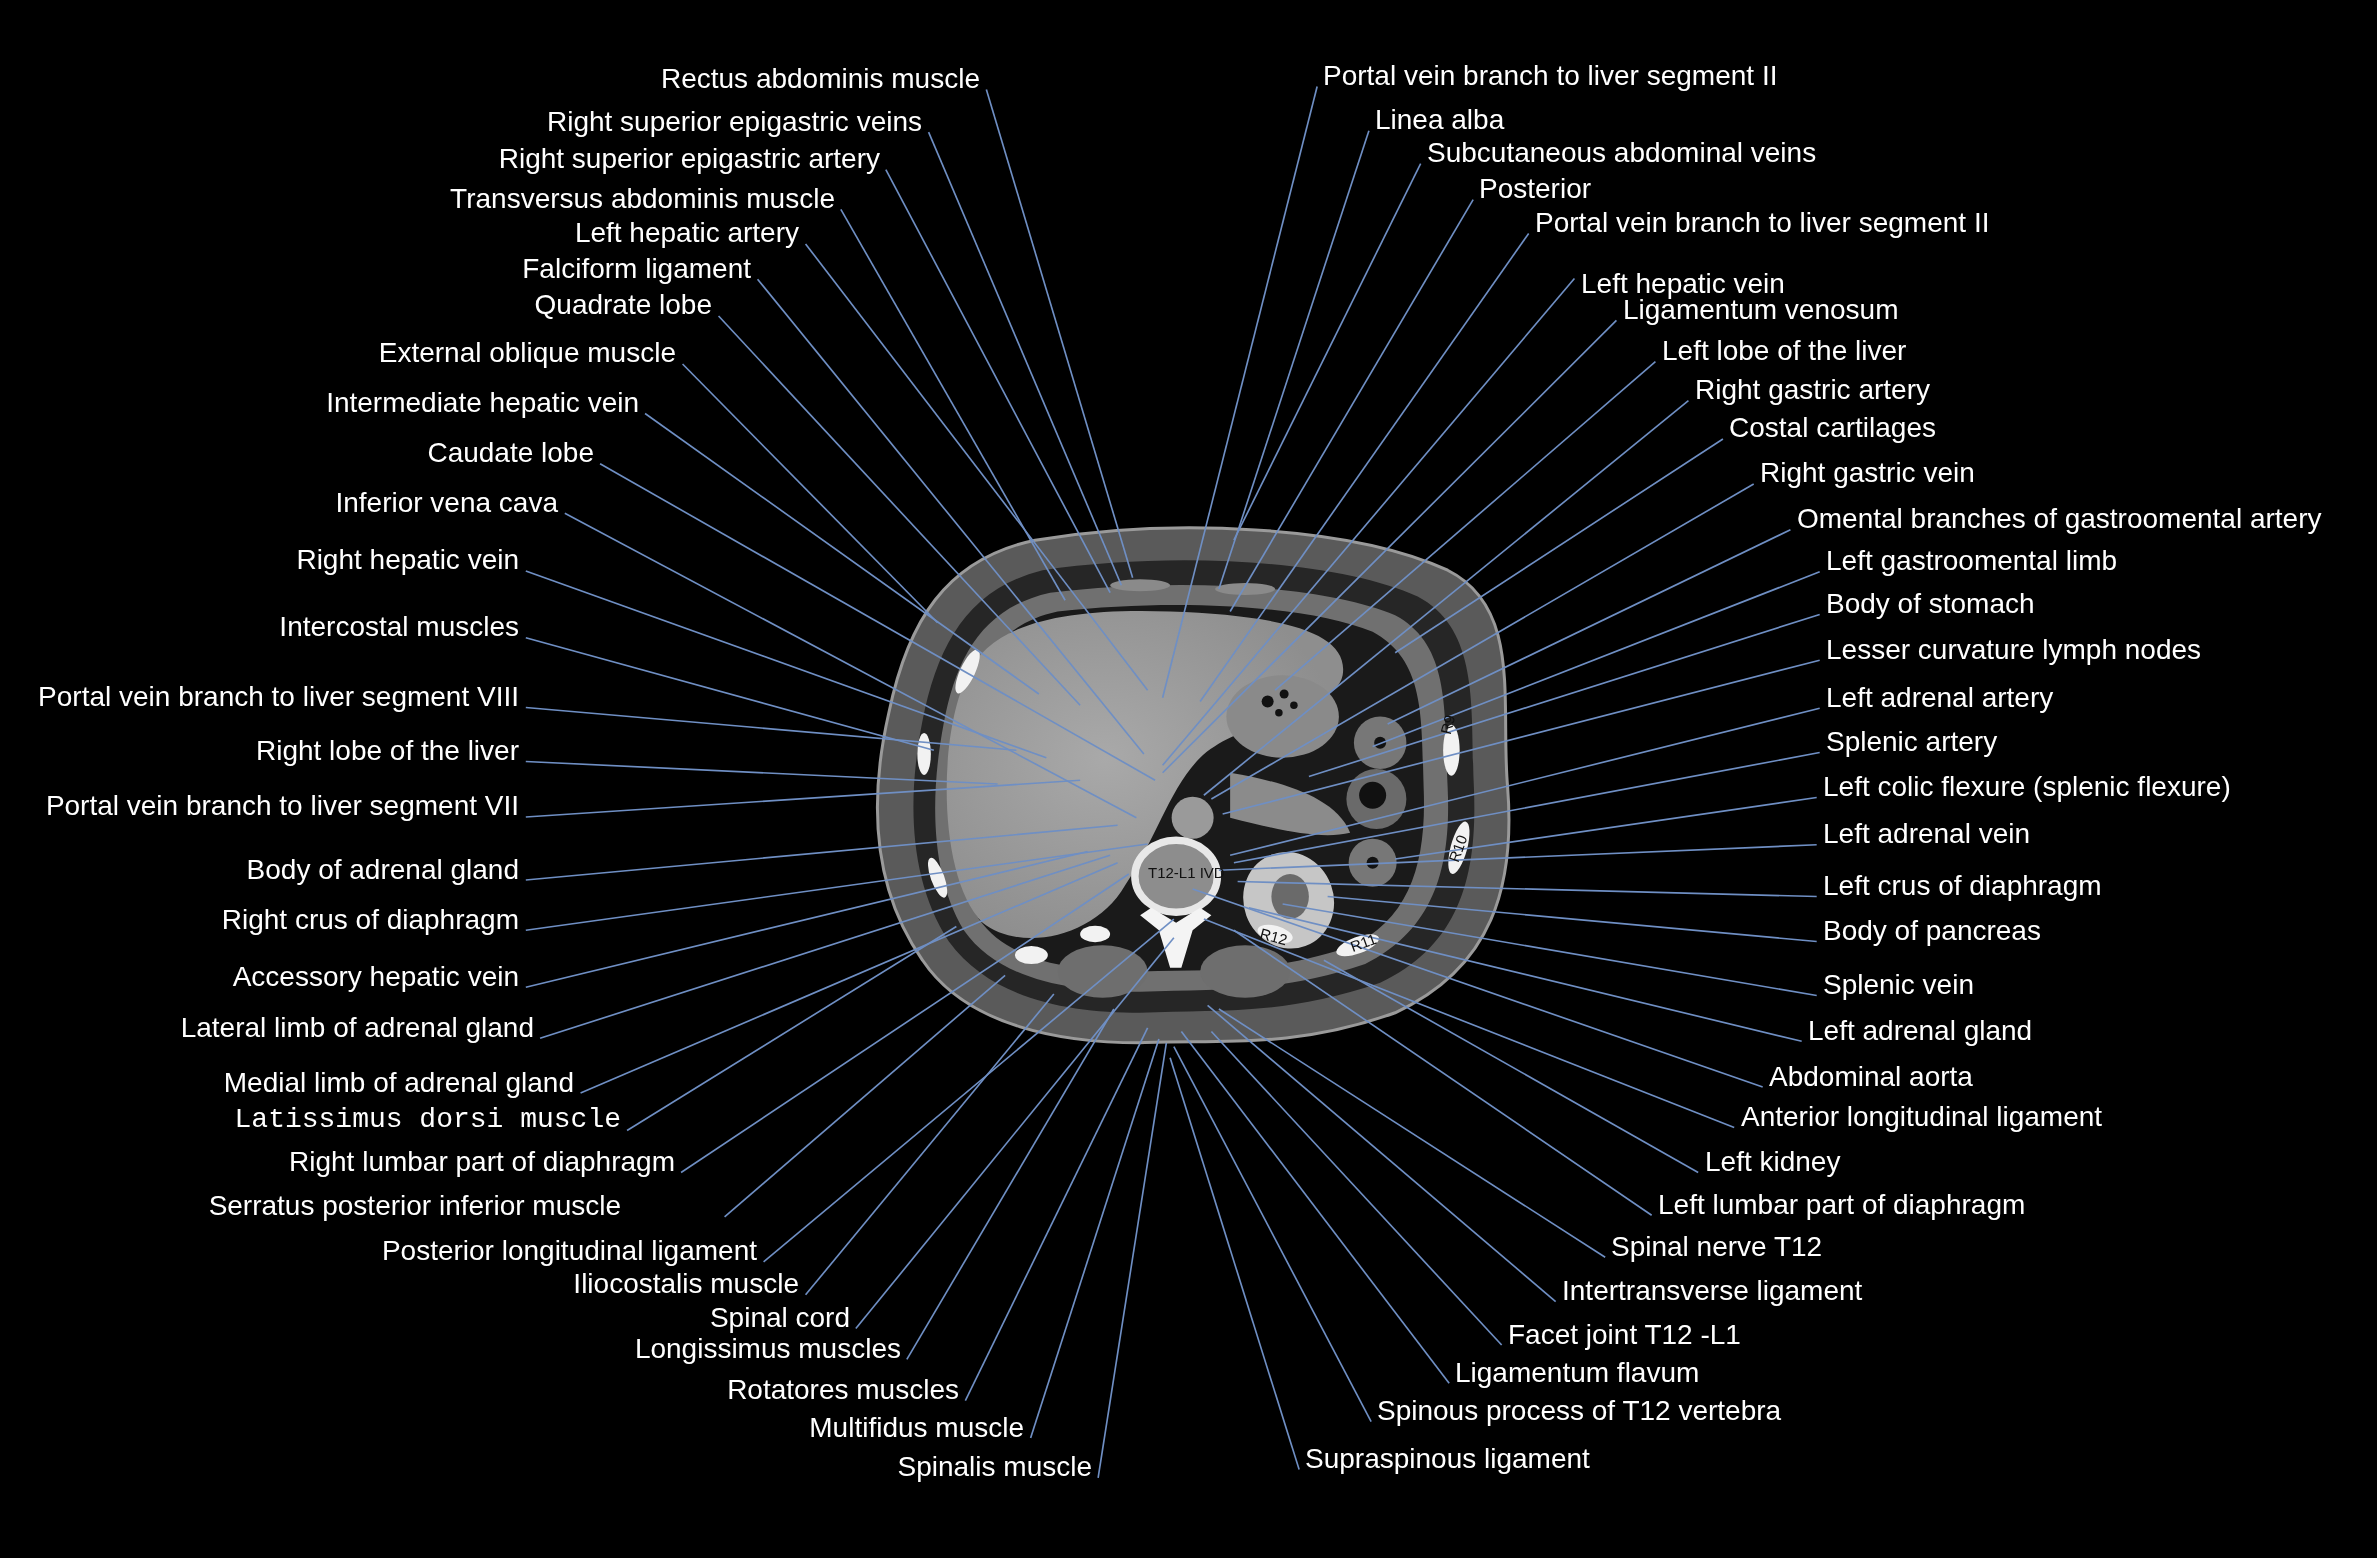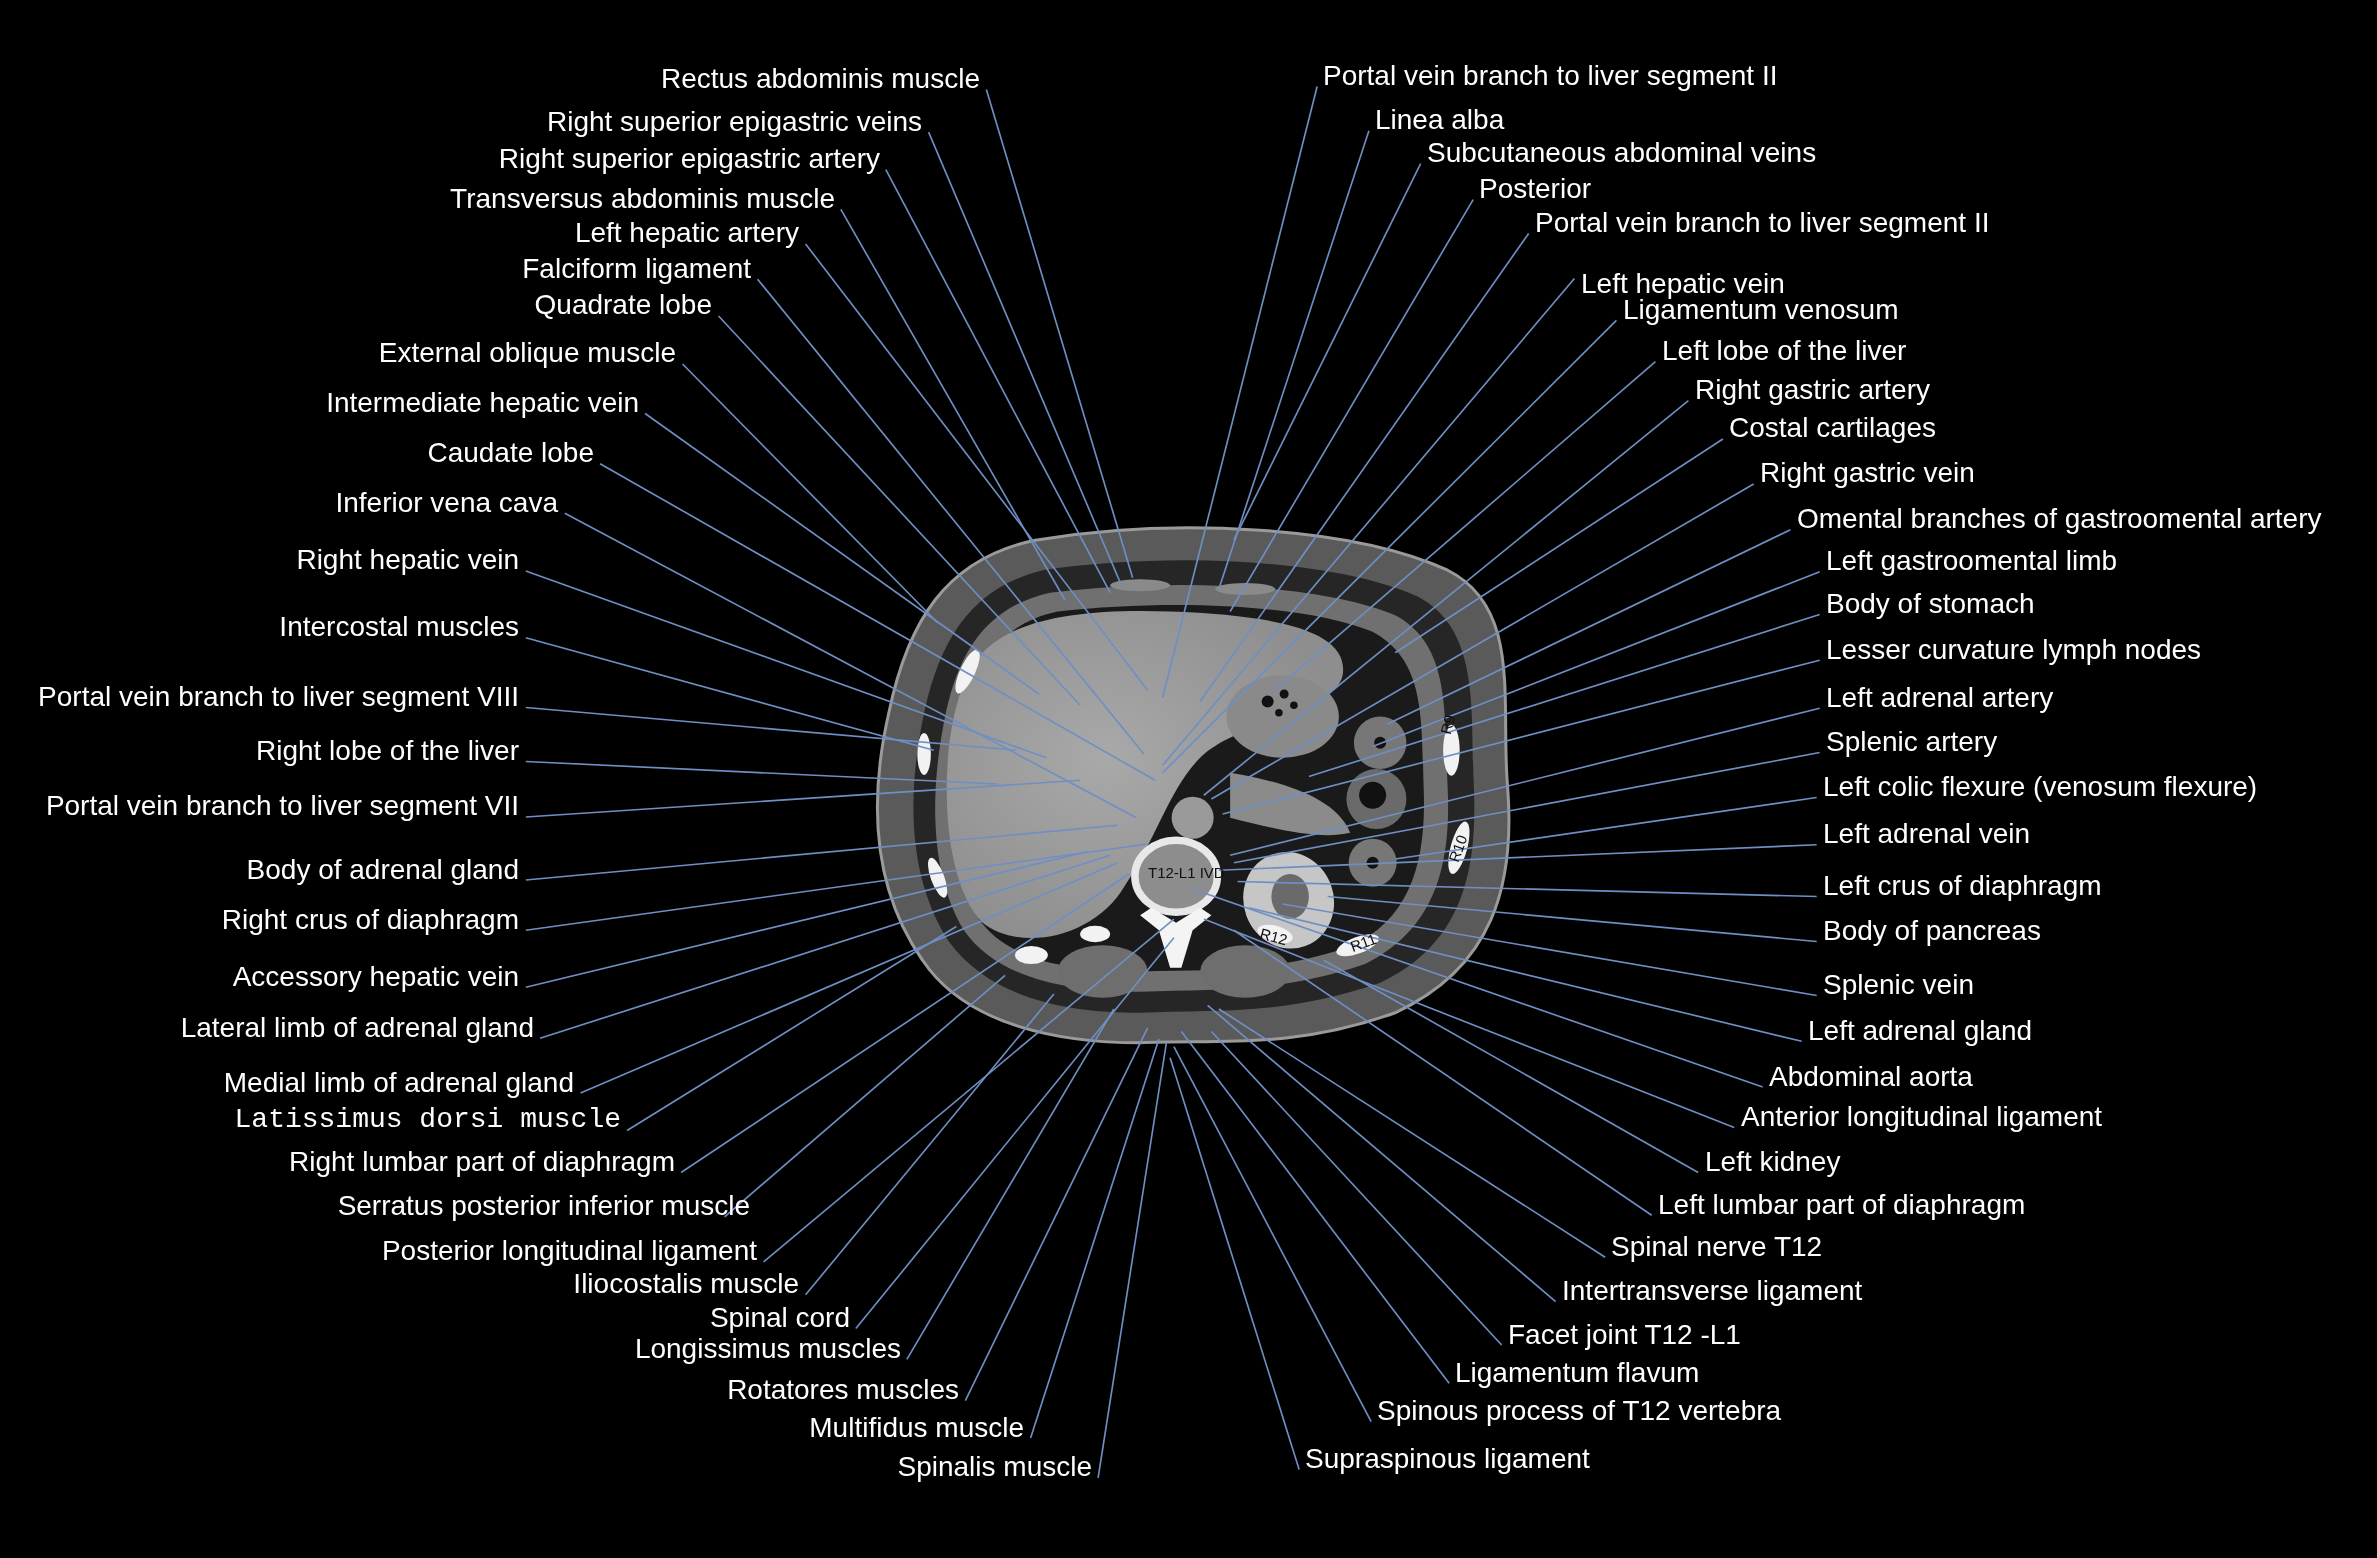--- a/index.html
+++ b/index.html
@@ -164,21 +164,21 @@
       <div class="lbl left" style="top: 697px; right: 1858px;">Portal vein branch to liver segment VIII</div>
       <div class="lbl left" style="top: 751px; right: 1858px;">Right lobe of the liver</div>
       <div class="lbl left" style="top: 806px; right: 1858px;">Portal vein branch to liver segment VII</div>
       <div class="lbl left" style="top: 870px; right: 1858px;">Body of adrenal gland</div>
       <div class="lbl left" style="top: 920px; right: 1858px;">Right crus of diaphragm</div>
       <div class="lbl left" style="top: 977px; right: 1858px;">Accessory hepatic vein</div>
       <div class="lbl left" style="top: 1028px; right: 1843px;">Lateral limb of adrenal gland</div>
       <div class="lbl left" style="top: 1083px; right: 1803px;">Medial limb of adrenal gland</div>
       <div class="lbl left" style="top: 1120px; right: 1756px; font-family: Liberation Mono, monospace;">Latissimus dorsi muscle</div>
       <div class="lbl left" style="top: 1162px; right: 1702px;">Right lumbar part of diaphragm</div>
-      <div class="lbl left" style="top: 1206px; right: 1627px; margin-left: 20px;">Serratus posterior inferior muscle</div>
+      <div class="lbl left" style="top: 1206px; right: 1756px; margin-left: 20px;">Serratus posterior inferior muscle</div>
       <div class="lbl left" style="top: 1251px; right: 1620px;">Posterior longitudinal ligament</div>
       <div class="lbl left" style="top: 1284px; right: 1578px;">Iliocostalis muscle</div>
       <div class="lbl left" style="top: 1318px; right: 1527px;">Spinal cord</div>
       <div class="lbl left" style="top: 1349px; right: 1476px;">Longissimus muscles</div>
       <div class="lbl left" style="top: 1390px; right: 1418px;">Rotatores muscles</div>
       <div class="lbl left" style="top: 1428px; right: 1353px;">Multifidus muscle</div>
       <div class="lbl left" style="top: 1467px; right: 1285px;">Spinalis muscle</div>
     </div>
   <div id="labels-right">
       <div class="lbl right" style="top: 76px; left: 1323px;">Portal vein branch to liver segment II</div>
@@ -191,21 +191,21 @@
       <div class="lbl right" style="top: 351px; left: 1662px;">Left lobe of the liver</div>
       <div class="lbl right" style="top: 390px; left: 1695px;">Right gastric artery</div>
       <div class="lbl right" style="top: 428px; left: 1729px;">Costal cartilages</div>
       <div class="lbl right" style="top: 473px; left: 1760px;">Right gastric vein</div>
       <div class="lbl right" style="top: 519px; left: 1797px;">Omental branches of gastroomental artery</div>
       <div class="lbl right" style="top: 561px; left: 1826px;">Left gastroomental limb</div>
       <div class="lbl right" style="top: 604px; left: 1826px;">Body of stomach</div>
       <div class="lbl right" style="top: 650px; left: 1826px;">Lesser curvature lymph nodes</div>
       <div class="lbl right" style="top: 698px; left: 1826px;">Left adrenal artery</div>
       <div class="lbl right" style="top: 742px; left: 1826px;">Splenic artery</div>
-      <div class="lbl right" style="top: 787px; left: 1823px;">Left colic flexure (venosum flexure)</div>
+      <div class="lbl right" style="top: 787px; left: 1823px;">Left colic flexure (splenic flexure)</div>
       <div class="lbl right" style="top: 834px; left: 1823px;">Left adrenal vein</div>
       <div class="lbl right" style="top: 886px; left: 1823px;">Left crus of diaphragm</div>
       <div class="lbl right" style="top: 931px; left: 1823px;">Body of pancreas</div>
       <div class="lbl right" style="top: 985px; left: 1823px;">Splenic vein</div>
       <div class="lbl right" style="top: 1031px; left: 1808px;">Left adrenal gland</div>
       <div class="lbl right" style="top: 1077px; left: 1769px;">Abdominal aorta</div>
       <div class="lbl right" style="top: 1117px; left: 1741px;">Anterior longitudinal ligament</div>
       <div class="lbl right" style="top: 1162px; left: 1705px;">Left kidney</div>
       <div class="lbl right" style="top: 1205px; left: 1658px;">Left lumbar part of diaphragm</div>
       <div class="lbl right" style="top: 1247px; left: 1611px;">Spinal nerve T12</div>

